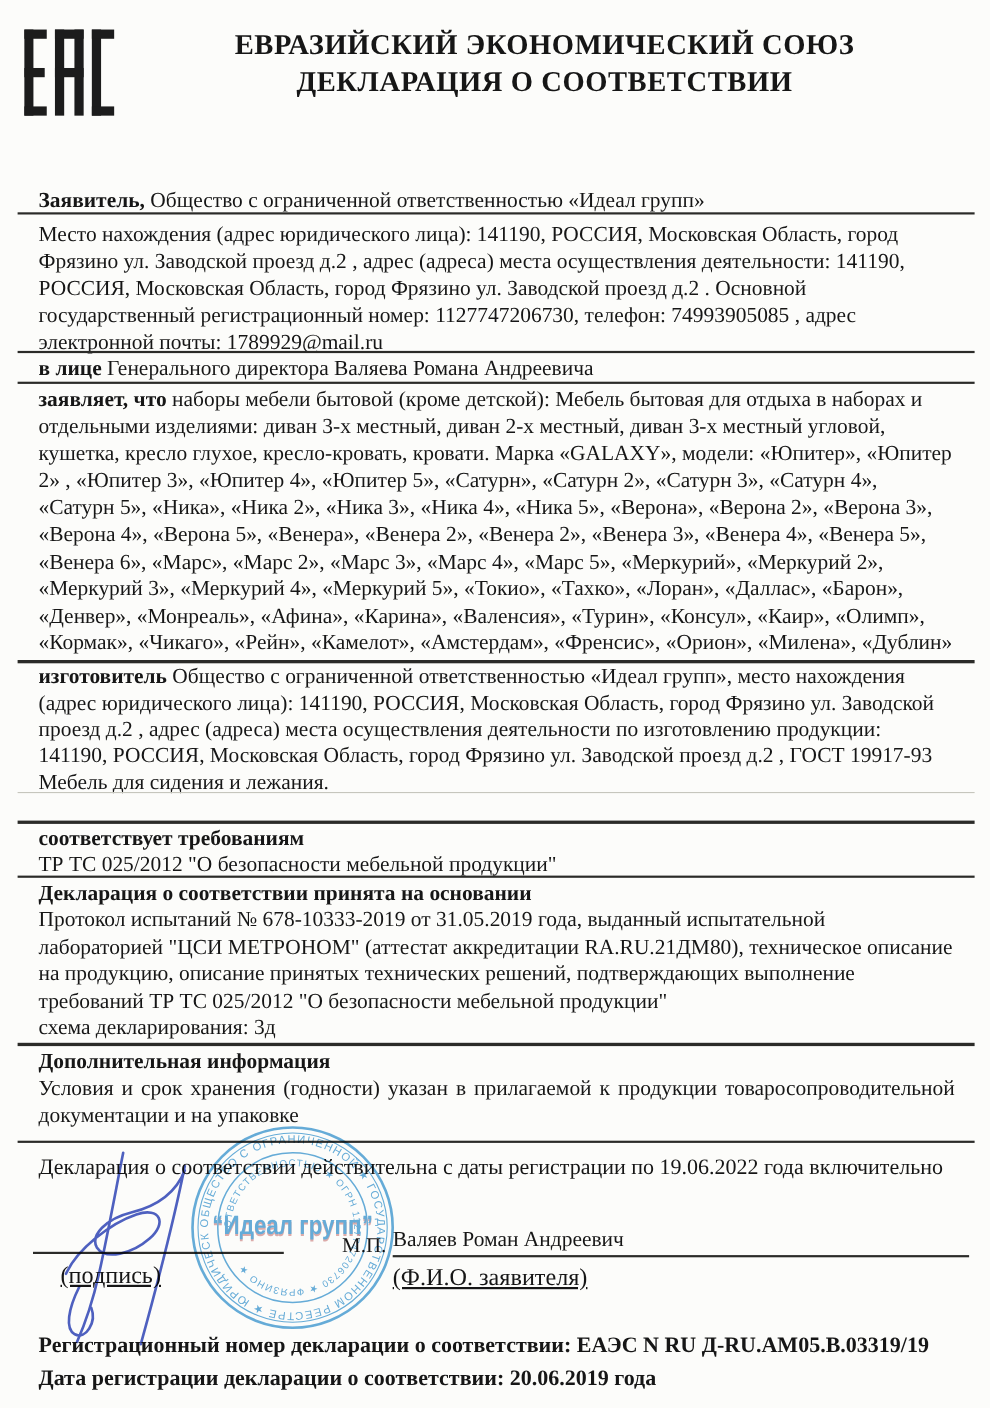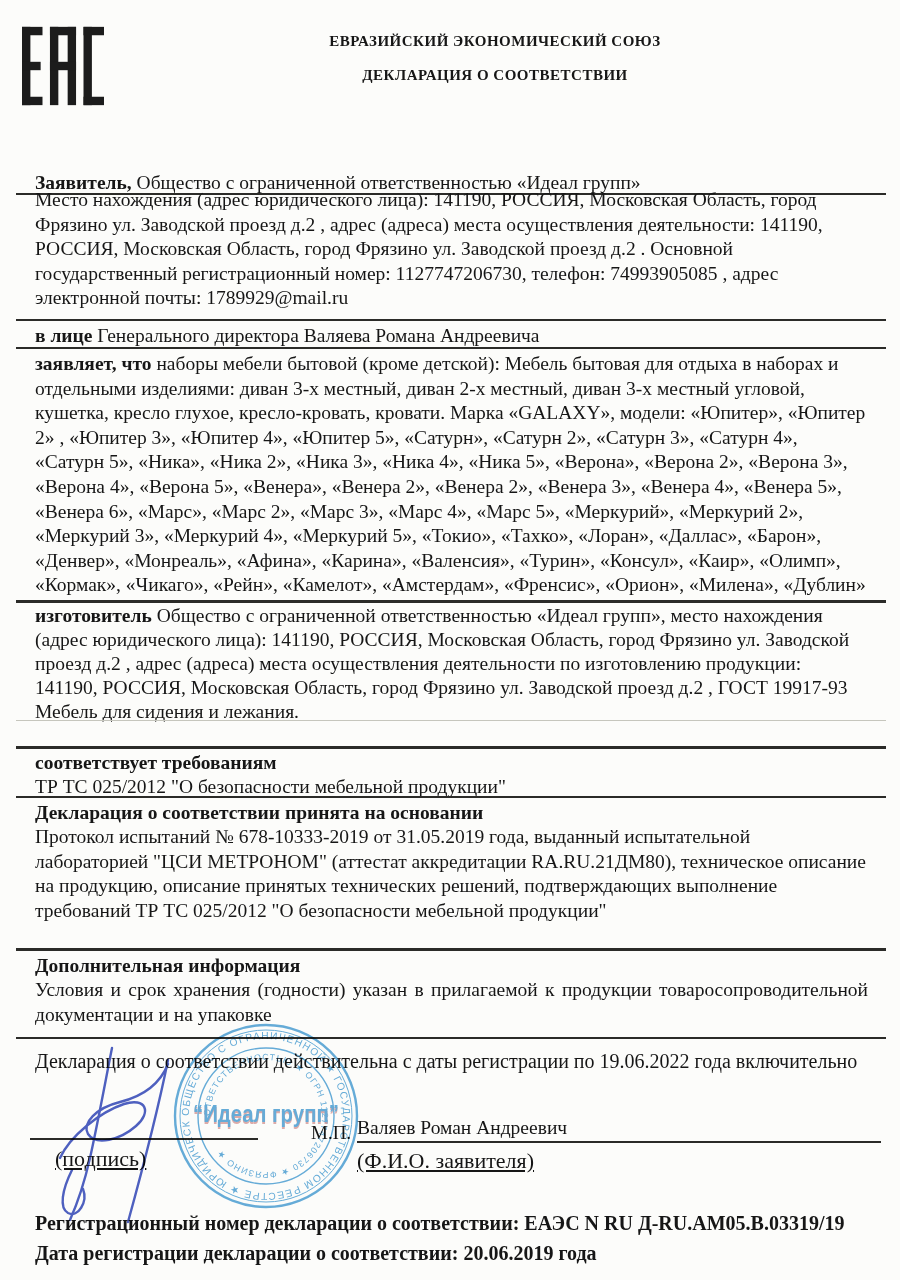--- a/index.html
+++ b/index.html
@@ -4,21 +4,21 @@
 <style>
   html,body{margin:0;padding:0;background:#e8e8e6;}
   .page{
     position:relative;width:900px;height:1280px;margin:0 auto;
     background:#fcfcfa;color:#161616;
     font-family:"Liberation Serif","DejaVu Serif",serif;
     font-size:19.5px;line-height:24.6px;overflow:hidden;
   }
   .abs{position:absolute;}
   .titles{left:118px;right:28px;top:24px;text-align:center;
-    font-weight:bold;font-size:15px;line-height:34px;letter-spacing:.5px;}
+    font-weight:bold;font-size:26px;line-height:34px;letter-spacing:.5px;}
   .lead{font-weight:bold;}
   .sec{left:35px;right:32px;}
   .rule{left:16px;right:14px;background:#2b2b28;height:2px;}
   .rule.thick{height:3px;}
   .rule.faint{height:1px;background:#c6c6bd;}
   .just{text-align:justify;}
   .boldline{font-weight:bold;}
   .validity{font-weight:normal;text-align:justify;font-size:20px;line-height:30px;}
   .sigline{background:#2b2b28;height:2px;}
   .caption{font-size:22px;text-decoration:underline;}
@@ -53,21 +53,21 @@
     <div>ЕВРАЗИЙСКИЙ ЭКОНОМИЧЕСКИЙ СОЮЗ</div>
     <div>ДЕКЛАРАЦИЯ О СООТВЕТСТВИИ</div>
   </div>
 
   <div class="abs sec" style="top:171px">
     <span class="lead">Заявитель,</span>
     <span>Общество с ограниченной ответственностью «Идеал групп»</span>
   </div>
   <div class="abs rule" style="top:193px"></div>
 
-  <div class="abs sec" style="top:188px">
+  <div class="abs sec" style="top:202px">
     <span>Место нахождения (адрес юридического лица): 141190, РОССИЯ, Московская Область, город Фрязино ул. Заводской проезд д.2  , адрес (адреса) места осуществления деятельности: 141190, РОССИЯ, Московская Область, город Фрязино ул. Заводской проезд д.2  . Основной государственный регистрационный номер: 1127747206730, телефон: 74993905085 , адрес электронной почты: 1789929@mail.ru</span>
   </div>
   <div class="abs rule" style="top:319px"></div>
 
   <div class="abs sec" style="top:324px">
     <span class="lead">в лице</span>
     <span>Генерального директора Валяева Романа Андреевича</span>
   </div>
   <div class="abs rule" style="top:347px"></div>
 
@@ -84,20 +84,21 @@
   <div class="abs rule faint" style="top:720px"></div>
 
   <div class="abs rule thick" style="top:746px"></div>
 
   <div class="abs sec boldline" style="top:751px">соответствует требованиям</div>
   <div class="abs sec" style="top:775px">ТР ТС 025/2012 "О безопасности мебельной продукции"</div>
   <div class="abs rule" style="top:796px"></div>
 
   <div class="abs sec boldline" style="top:801px">Декларация о соответствии принята на основании</div>
   <div class="abs sec" style="top:825px">Протокол испытаний № 678-10333-2019 от 31.05.2019 года, выданный испытательной лабораторией "ЦСИ МЕТРОНОМ" (аттестат аккредитации RA.RU.21ДМ80), техническое описание на продукцию, описание принятых технических решений, подтверждающих выполнение требований ТР ТС 025/2012 "О безопасности мебельной продукции"</div>
+  <div class="abs sec" style="top:923px">схема декларирования: 3д</div>
   <div class="abs rule thick" style="top:948px"></div>
 
   <div class="abs sec just" style="top:978px">Условия и срок хранения (годности) указан в прилагаемой к продукции товаросопроводительной документации и на упаковке</div>
   <div class="abs sec boldline" style="top:954px">Дополнительная информация</div>
   <div class="abs rule" style="top:1037px"></div>
 
   <div class="abs sec validity" style="top:1046px">Декларация о соответствии действительна с даты регистрации по 19.06.2022 года включительно</div>
 
   <div class="abs sigline" style="left:30px;width:228px;top:1138px"></div>
   <div class="abs caption center" style="left:55px;width:150px;top:1147px">(подпись)</div>

